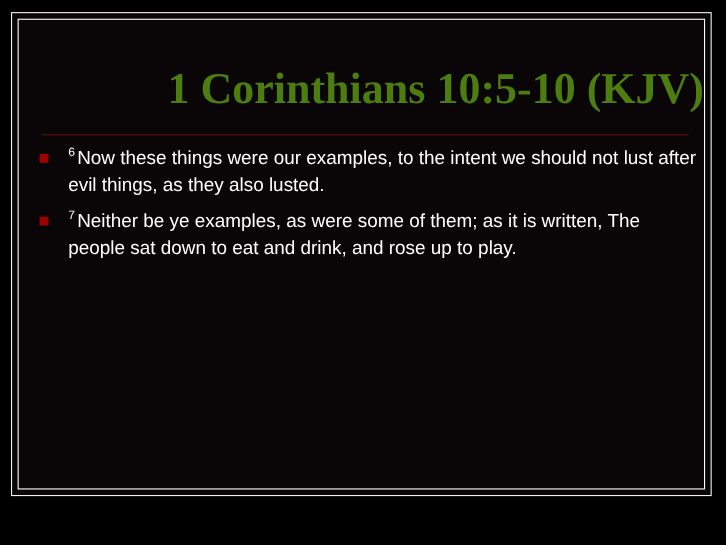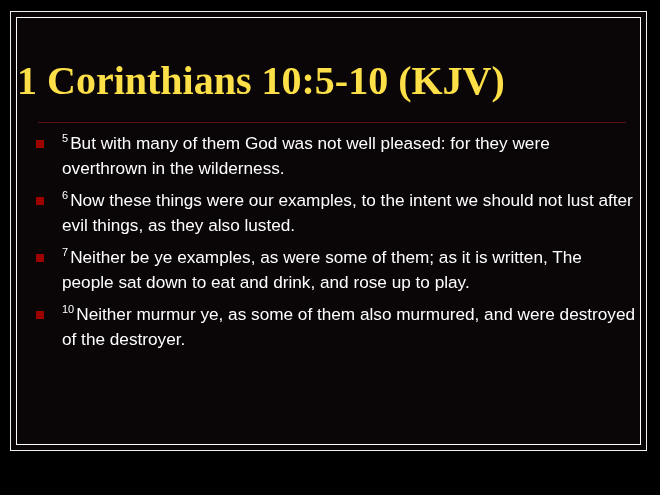--- a/index.html
+++ b/index.html
@@ -51,22 +51,22 @@
     top: 18px;
     width: 623px;
     height: 426px;
     box-sizing: border-box;
   }
   #title {
     position: absolute;
     left: 0px;
     top: 40px;
     width: 623px;
-    text-align: left;
-    color: #fde047;
+    text-align: right;
+    color: #4d7c0f;
     font-family: "Liberation Serif", serif;
     font-weight: bold;
     font-size: 40px;
     line-height: 46px;
     letter-spacing: 0px;
     white-space: nowrap;
   }
   #title-divider {
     position: absolute;
     left: 21px;
@@ -122,20 +122,18 @@
   <div id="frame-outer"></div>
   <div id="frame-inner"></div>
 
   <div id="content">
 
     <div id="title">1 Corinthians 10:5-10 (KJV)</div>
 
     <div id="title-divider"></div>
 
     <ul id="bullet-list">
-        <li class="bullet-row"><span class="bullet-marker"></span><span class="verse-num">5</span><span class="verse-text">But with many of them God was not well pleased: for they were overthrown in the wilderness.</span></li>
         <li class="bullet-row"><span class="bullet-marker"></span><span class="verse-num">6</span><span class="verse-text">Now these things were our examples, to the intent we should not lust after evil things, as they also lusted.</span></li>
         <li class="bullet-row"><span class="bullet-marker"></span><span class="verse-num">7</span><span class="verse-text">Neither be ye examples, as were some of them; as it is written, The people sat down to eat and drink, and rose up to play.</span></li>
-        <li class="bullet-row"><span class="bullet-marker"></span><span class="verse-num">10</span><span class="verse-text">Neither murmur ye, as some of them also murmured, and were destroyed of the destroyer.</span></li>
       </ul>
 
   </div>
 </div>
 
 </body></html>

